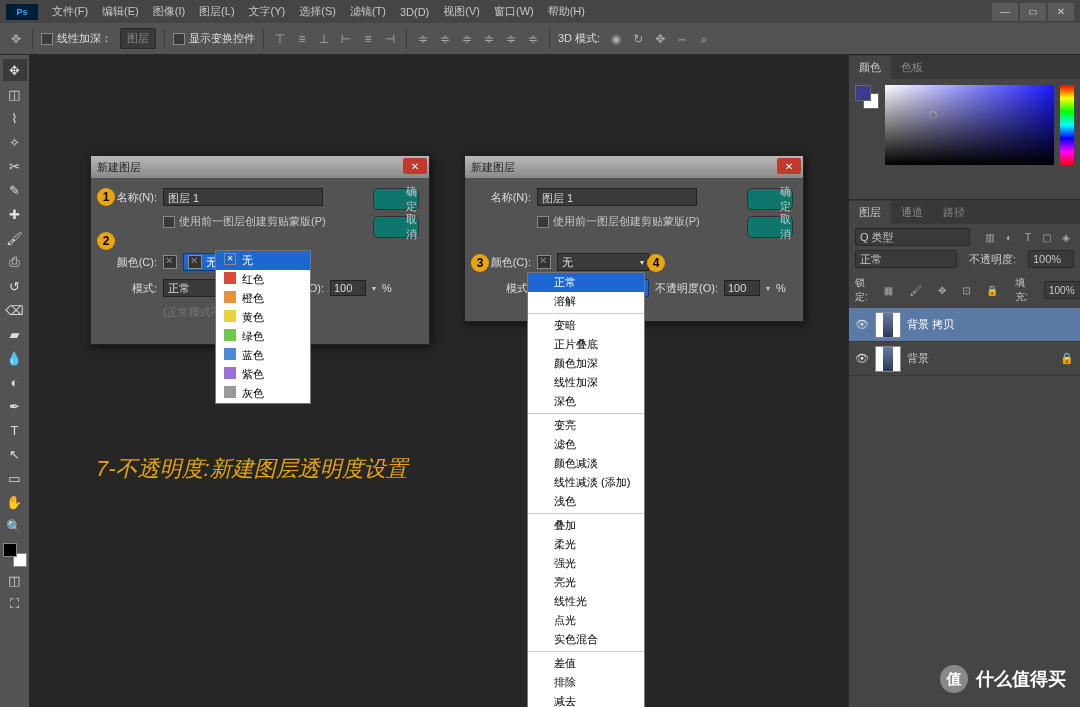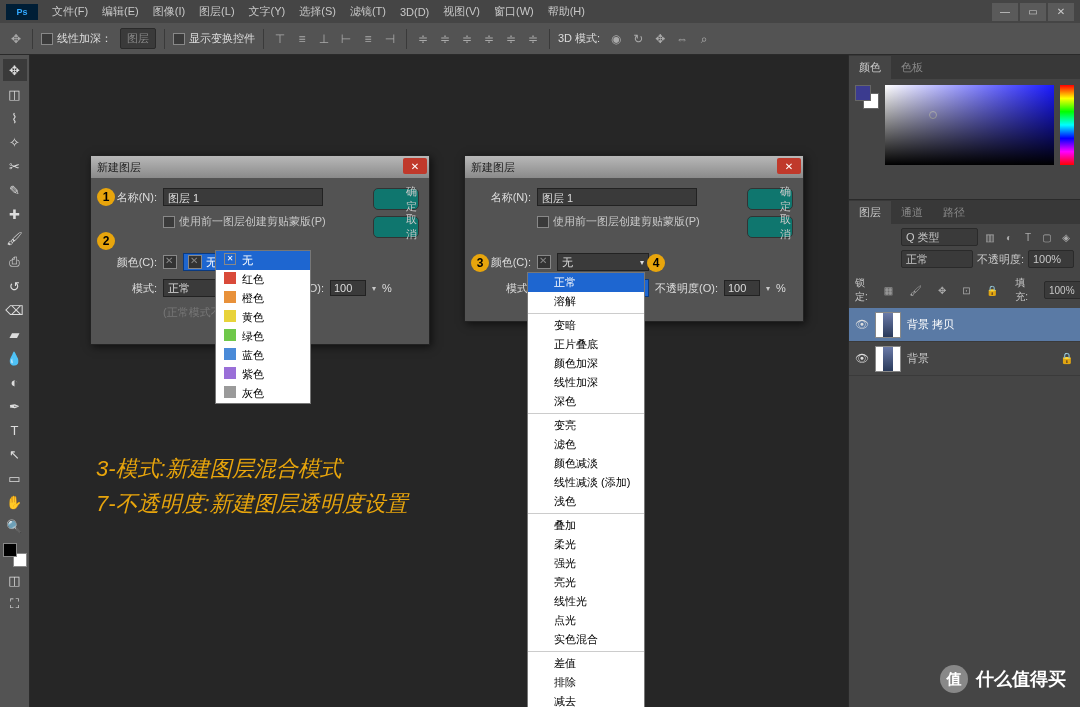--- a/index.html
+++ b/index.html
@@ -34,21 +34,21 @@
 .csw { position: absolute; width: 16px; height: 16px; border: 1px solid #666; }
 .csw.fg2 { background: #3b3b8f; top: 0; left: 0; z-index: 2; }
 .csw.bg2 { background: #fff; top: 8px; left: 8px; }
 .color-field { flex: 1; height: 80px; background: linear-gradient(to right, #fff, #1a1aff); position: relative; }
 .color-field::after { content:""; position:absolute; inset:0; background: linear-gradient(to bottom, transparent, #000); }
 .color-marker { position: absolute; width: 8px; height: 8px; border: 1px solid #fff; border-radius: 50%; top: 26px; left: 44px; }
 .hue-strip { width: 14px; height: 80px; background: linear-gradient(to bottom, #f00,#ff0,#0f0,#0ff,#00f,#f0f,#f00); }
 .layers-panel { flex: 1; border-top: 1px solid #2a2a2a; display: flex; flex-direction: column; }
 .lp-tabs { display: flex; height: 24px; background: #383838; align-items: flex-end; }
 .lp-controls { padding: 4px 6px; display: flex; flex-direction: column; gap: 4px; }
-.lp-row { display: flex; align-items: center; gap: 4px; margin-left: 46px; }
+.lp-row { display: flex; align-items: center; gap: 12px; }
 .lp-drop { flex: 1; background: #3a3a3a; padding: 2px 4px; border: 1px solid #2a2a2a; border-radius: 2px; height: 18px; display: flex; align-items: center; }
 .lp-icons { display: flex; gap: 3px; }
 .lp-ico { width: 16px; height: 16px; display: flex; align-items: center; justify-content: center; color: #aaa; font-size: 10px; }
 .lock-row { display: flex; gap: 16px; padding: 4px 6px; font-size: 10px; align-items: center; }
 .layers-list { flex: 1; background: #454545; }
 .layer-item { height: 34px; display: flex; align-items: center; gap: 6px; padding: 0 6px; border-bottom: 1px solid #3a3a3a; }
 .layer-item.sel { background: #5a7aa5; color: #fff; }
 .eye { width: 14px; color: #ddd; }
 .lthumb { width: 26px; height: 26px; background: #fff; border: 1px solid #888; display: flex; align-items: center; justify-content: center; font-size: 16px; }
 .lthumb-inner { width: 10px; height: 24px; background: linear-gradient(#6a7aa8, #2a3a5a); }
@@ -315,21 +315,20 @@
           <div class="dditem">点光</div>
           <div class="dditem">实色混合</div>
           <div class="ddsep"></div>
           <div class="dditem">差值</div>
           <div class="dditem">排除</div>
           <div class="dditem">减去</div>
         </div>
     </div>
 
     <div class="anno" style="left:66px; top:396px;">
-      <div>3-模式:新建图层混合模式</div>
       <div>7-不透明度:新建图层透明度设置</div>
     </div>
 
   </div>
 
   <div class="rightpanel">
     <div class="panel-tabs">
       <div class="ptab">颜色</div>
       <div class="ptab inactive">色板</div>
     </div>

